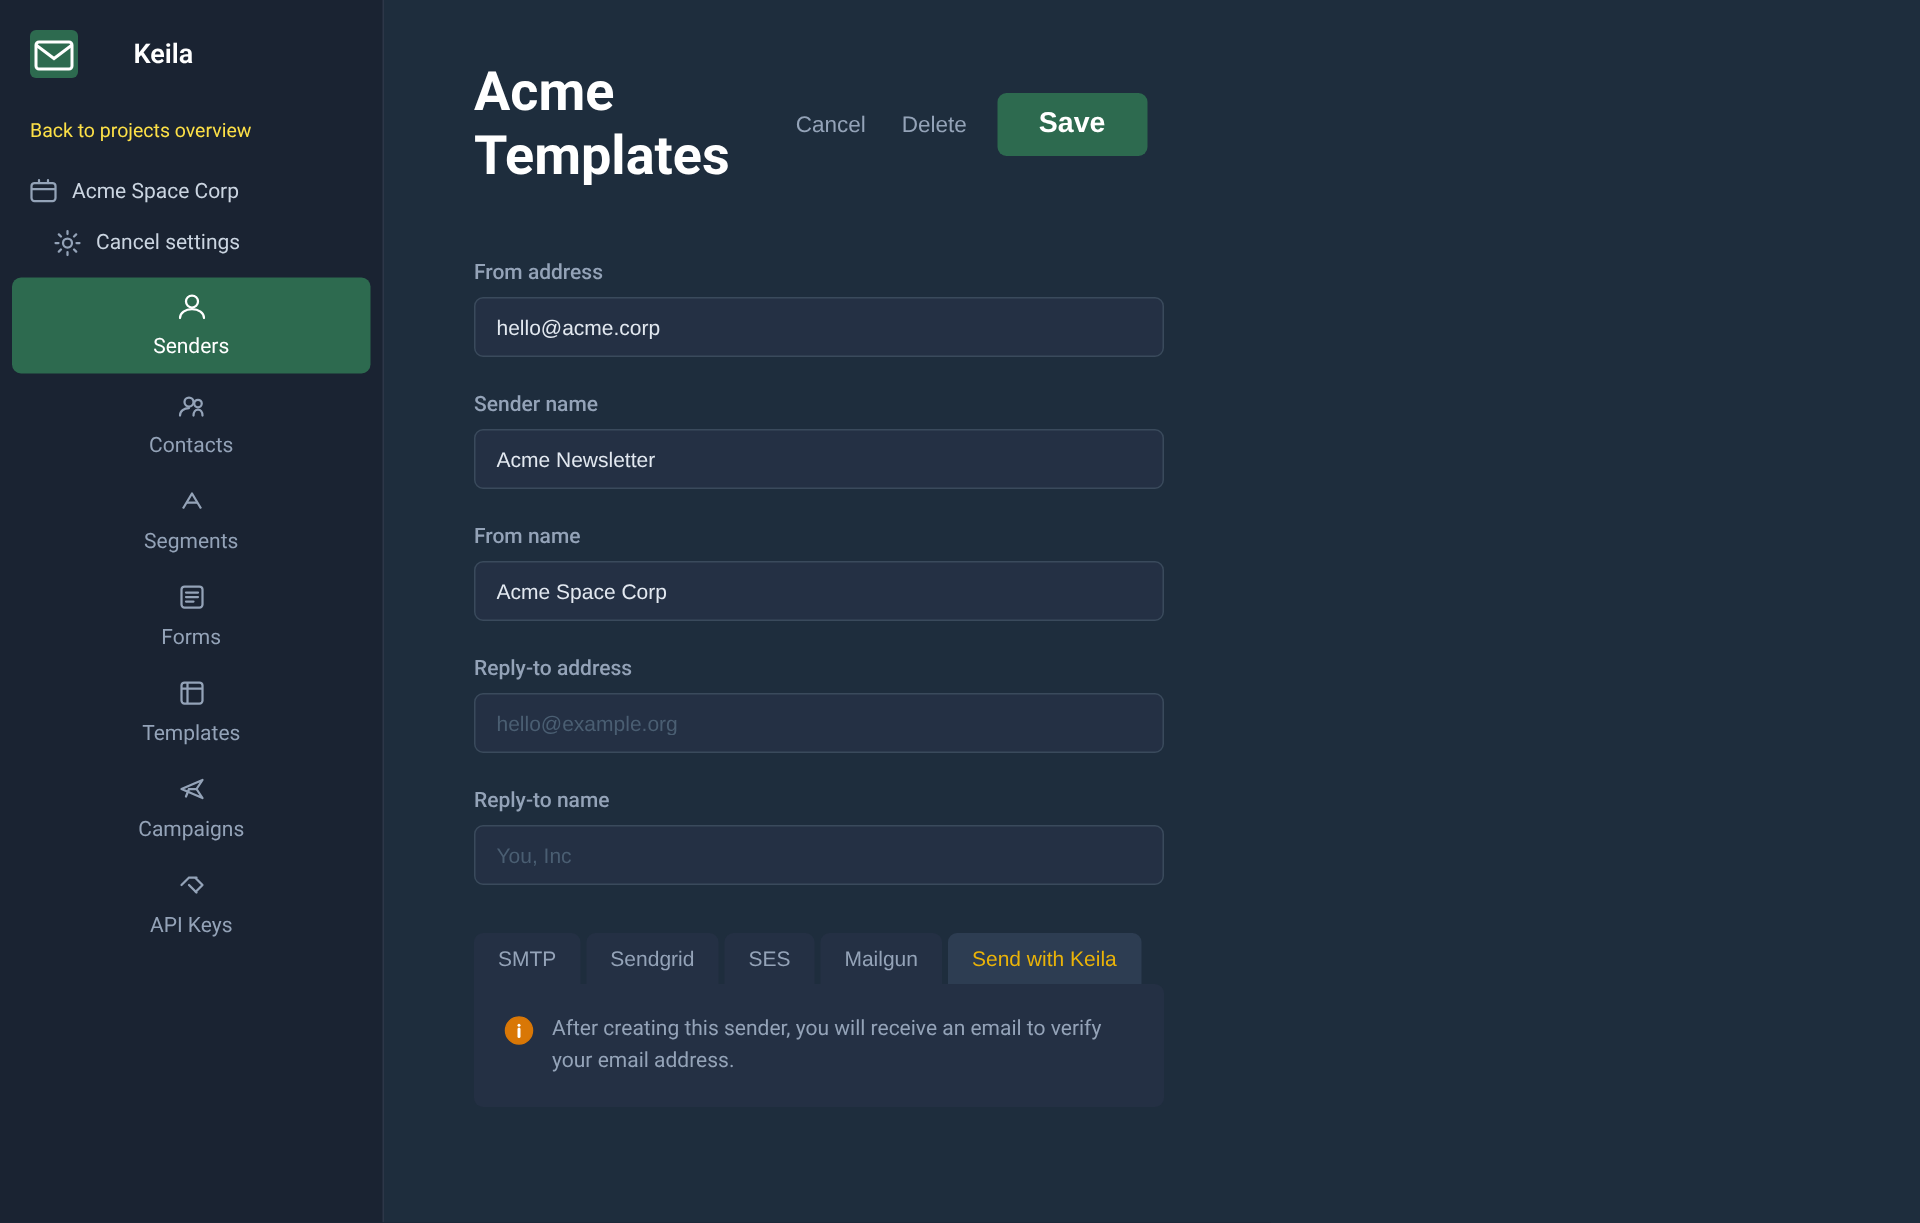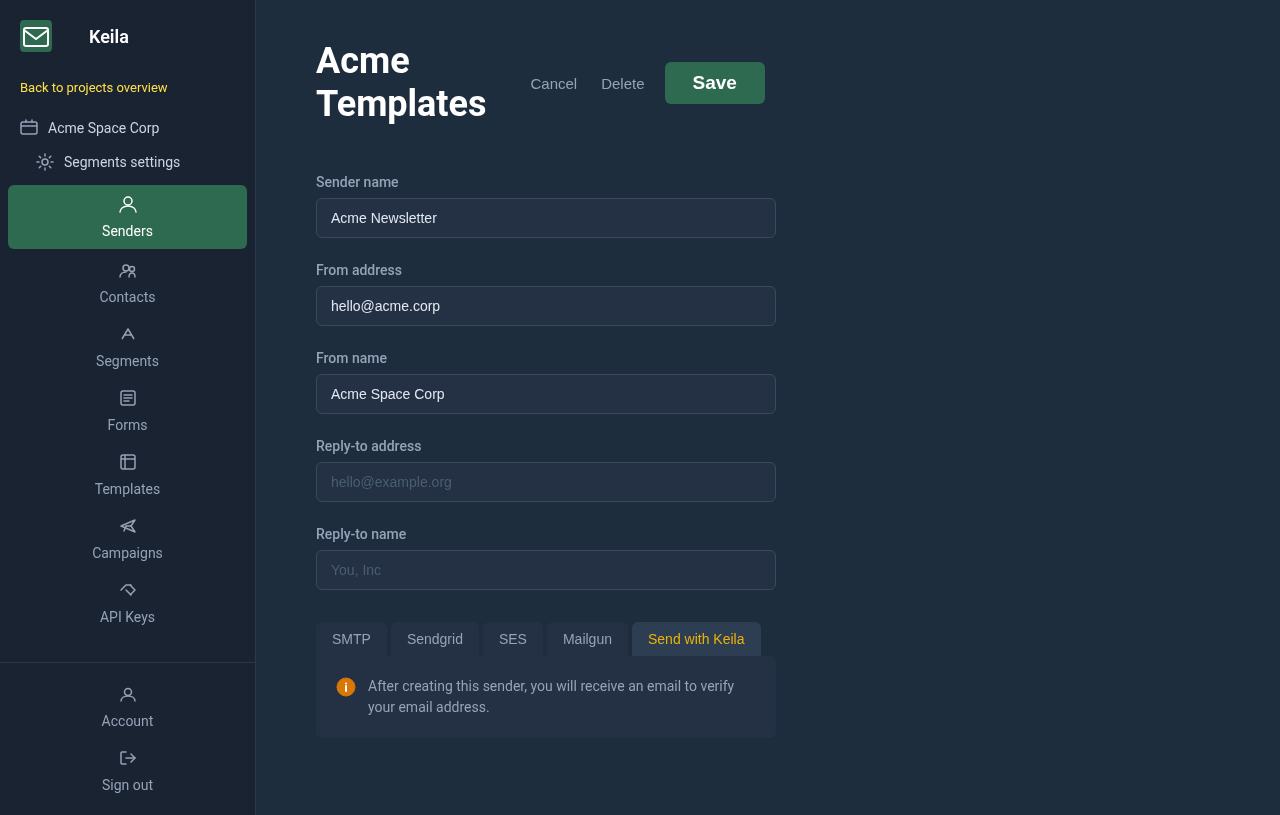--- a/index.html
+++ b/index.html
@@ -261,21 +261,21 @@
       <path d="M6 3V1M12 3V1" stroke="#94a3b8" stroke-width="1.5" stroke-linecap="round"></path>
     </svg>
     <span>Acme Space Corp</span>
   </div>
 
   <div class="project-item sub">
     <svg class="nav-icon" viewBox="0 0 18 18" fill="none">
       <circle cx="9" cy="9" r="3" stroke="#94a3b8" stroke-width="1.5"></circle>
       <path d="M9 1v2M9 15v2M1 9h2M15 9h2M3.22 3.22l1.41 1.41M13.37 13.37l1.41 1.41M3.22 14.78l1.41-1.41M13.37 4.63l1.41-1.41" stroke="#94a3b8" stroke-width="1.5" stroke-linecap="round"></path>
     </svg>
-    <span>Segments settings</span>
+    <span>Cancel settings</span>
   </div>
 
   <div class="nav-section">
 
     <div class="nav-item active">
       <svg class="nav-icon" viewBox="0 0 18 18" fill="none">
         <path d="M9 10a4 4 0 100-8 4 4 0 000 8z" stroke="#fff" stroke-width="1.5"></path>
         <path d="M1 17c0-3.31 3.58-6 8-6s8 2.69 8 6" stroke="#fff" stroke-width="1.5" stroke-linecap="round"></path>
       </svg>
       <span>Senders</span>
@@ -328,61 +328,44 @@
     <div class="nav-item">
       <svg class="nav-icon" viewBox="0 0 18 18" fill="none">
         <path d="M2 9 L7 4 L12 4" stroke="#94a3b8" stroke-width="1.5" stroke-linecap="round"></path>
         <path d="M7 9 L12 14" stroke="#94a3b8" stroke-width="1.5" stroke-linecap="round"></path>
         <path d="M11 4 L16 9 L11 14" stroke="#94a3b8" stroke-width="1.5" stroke-linejoin="round"></path>
       </svg>
       <span>API Keys</span>
     </div>
   </div>
 
-  <div class="sidebar-bottom">
-    <div class="nav-item">
-      <svg class="nav-icon" viewBox="0 0 18 18" fill="none">
-        <circle cx="9" cy="7" r="3.5" stroke="#94a3b8" stroke-width="1.5"></circle>
-        <path d="M2 16c0-3 3.13-5 7-5s7 2 7 5" stroke="#94a3b8" stroke-width="1.5" stroke-linecap="round"></path>
-      </svg>
-      <span>Account</span>
-    </div>
-    <div class="nav-item">
-      <svg class="nav-icon" viewBox="0 0 18 18" fill="none">
-        <path d="M7 3H3a1 1 0 00-1 1v10a1 1 0 001 1h4" stroke="#94a3b8" stroke-width="1.5" stroke-linecap="round"></path>
-        <path d="M12 13l4-4-4-4" stroke="#94a3b8" stroke-width="1.5" stroke-linecap="round" stroke-linejoin="round"></path>
-        <path d="M7 9h9" stroke="#94a3b8" stroke-width="1.5" stroke-linecap="round"></path>
-      </svg>
-      <span>Sign out</span>
-    </div>
-  </div>
 </nav>
 
 <main class="main">
   <div class="page-header">
     <h1 class="page-title">
       <span>Acme</span><br>
       <span>Templates</span>
     </h1>
     <div class="header-actions">
       <button class="btn-cancel">Cancel</button>
       <button class="btn-delete">Delete</button>
       <button class="btn-save">Save</button>
     </div>
   </div>
 
   <div class="form-section">
     <div class="form-group">
+      <label class="form-label">From address</label>
+      <input type="text" class="form-input" value="hello@acme.corp" style="">
+    </div>
+
+    <div class="form-group">
       <label class="form-label">Sender name</label>
       <input type="text" class="form-input" value="Acme Newsletter" style="">
-    </div>
-
-    <div class="form-group">
-      <label class="form-label">From address</label>
-      <input type="text" class="form-input" value="hello@acme.corp" style="">
     </div>
 
     <div class="form-group">
       <label class="form-label">From name</label>
       <input type="text" class="form-input" value="Acme Space Corp" style="">
     </div>
 
     <div class="form-group">
       <label class="form-label">Reply-to address</label>
       <input type="text" class="form-input" placeholder="hello@example.org" style="">

